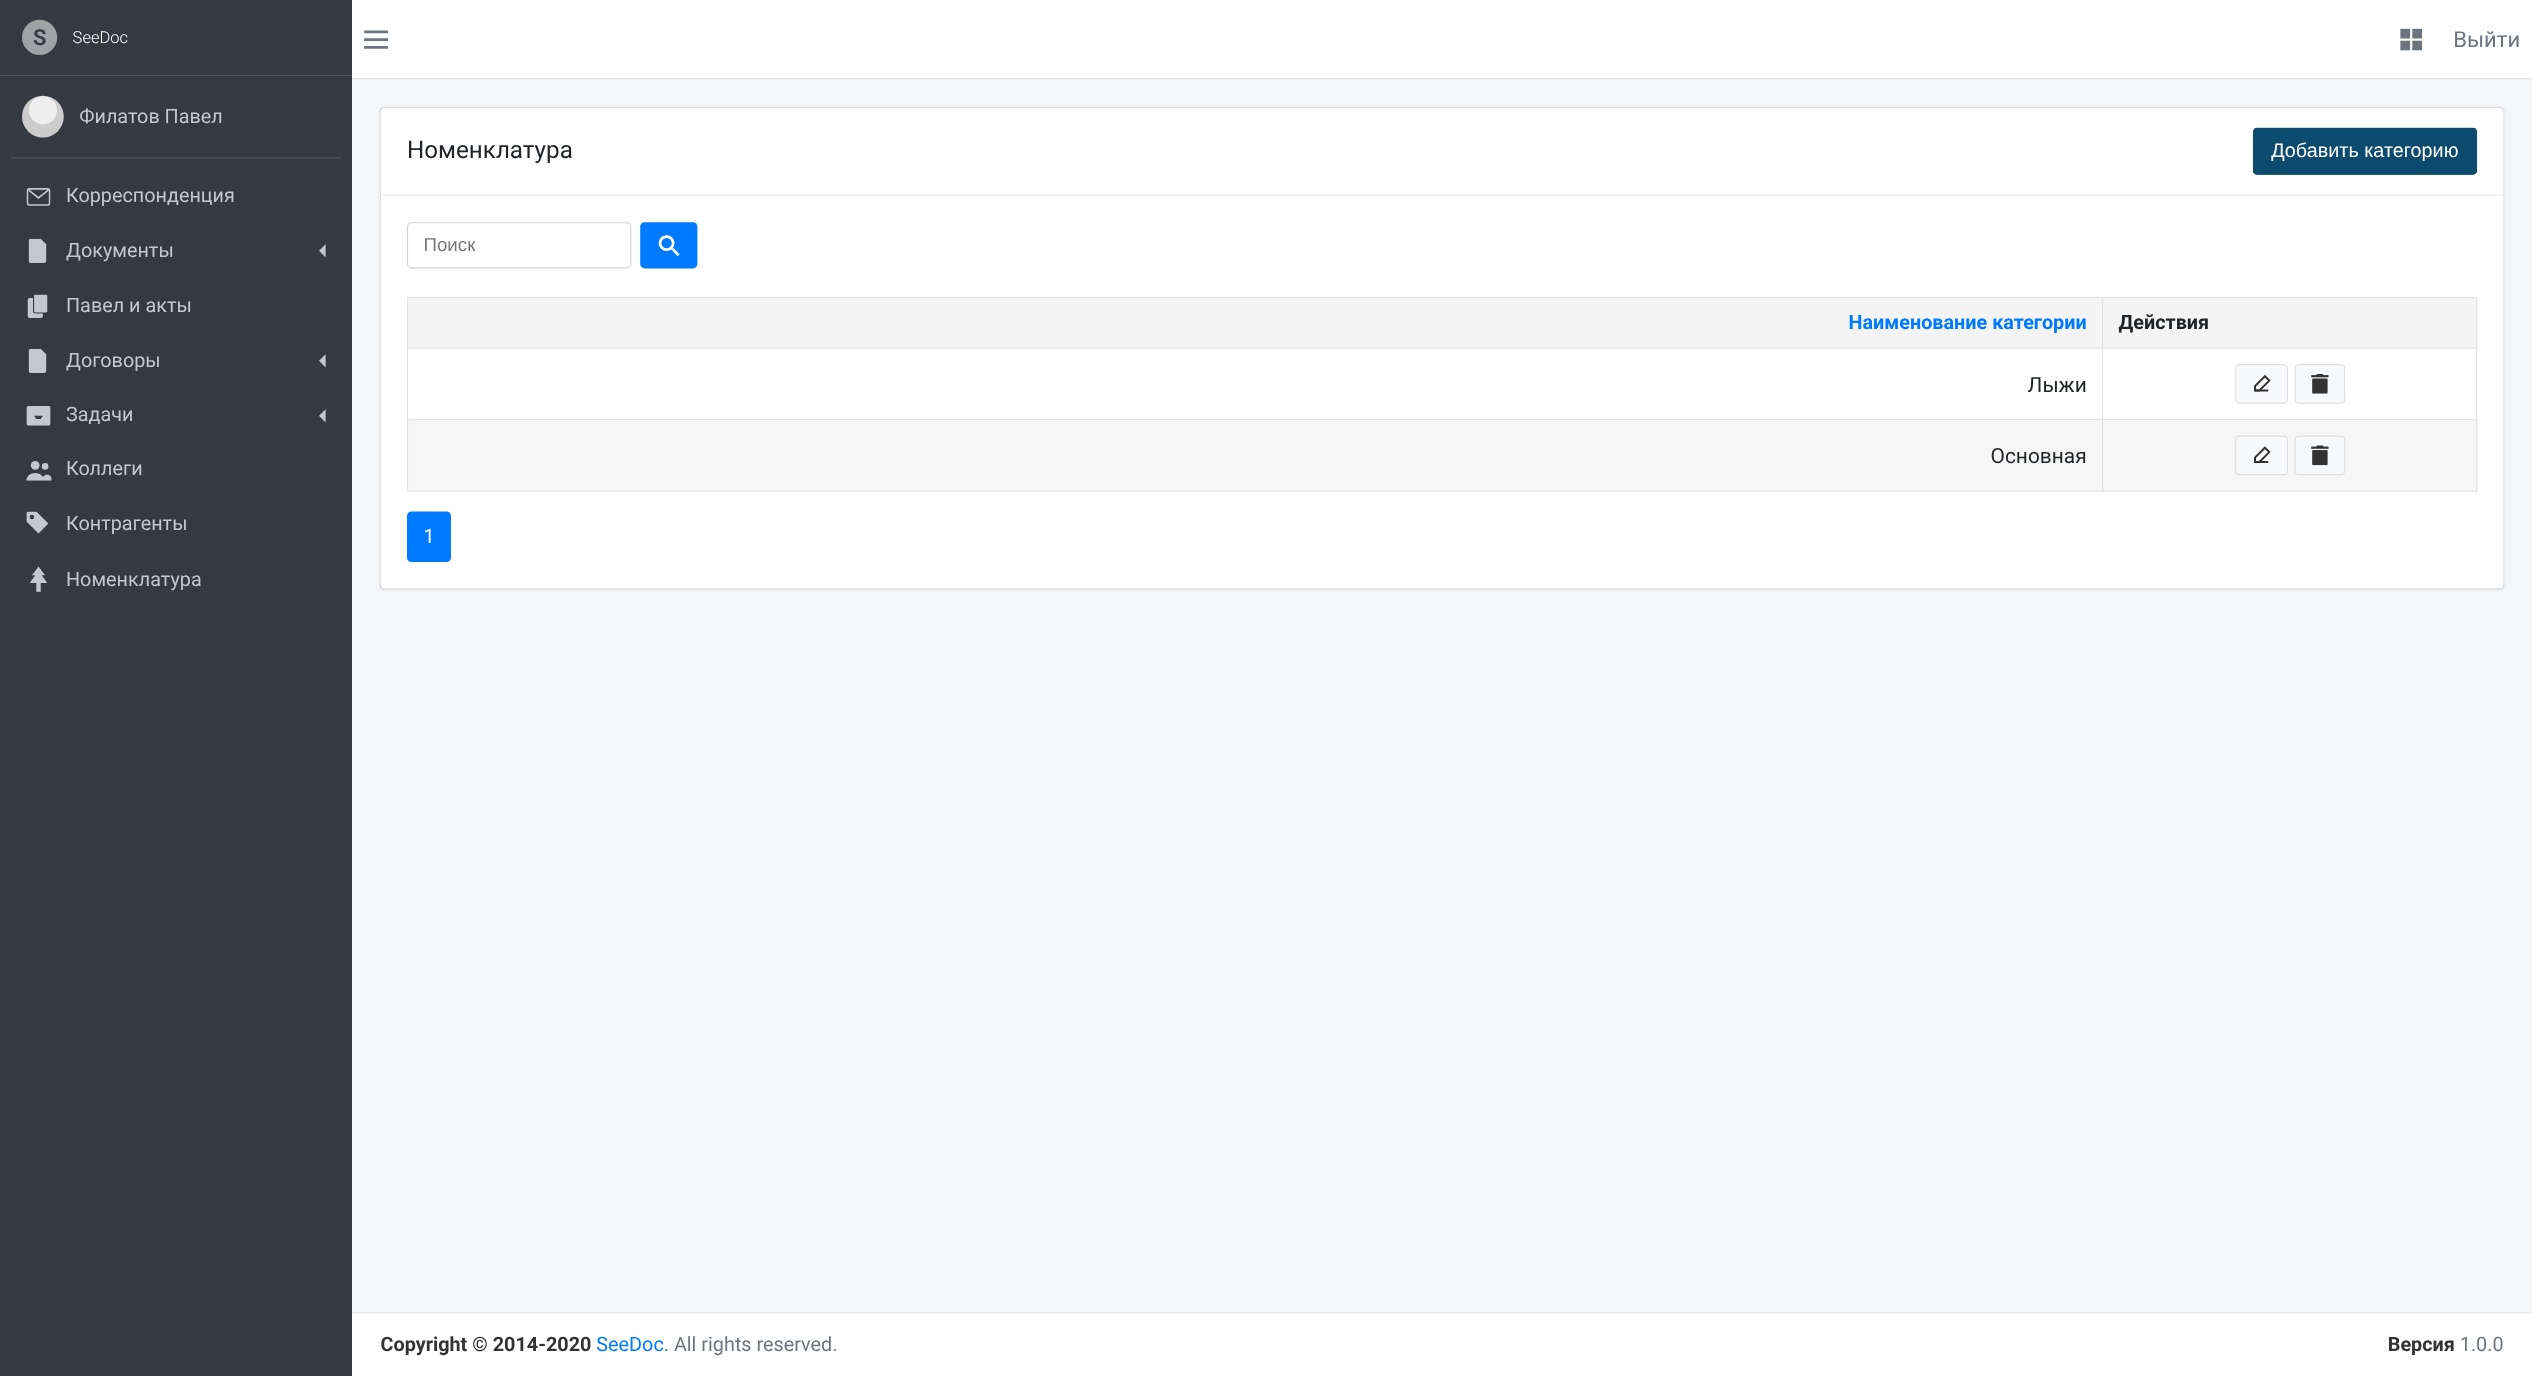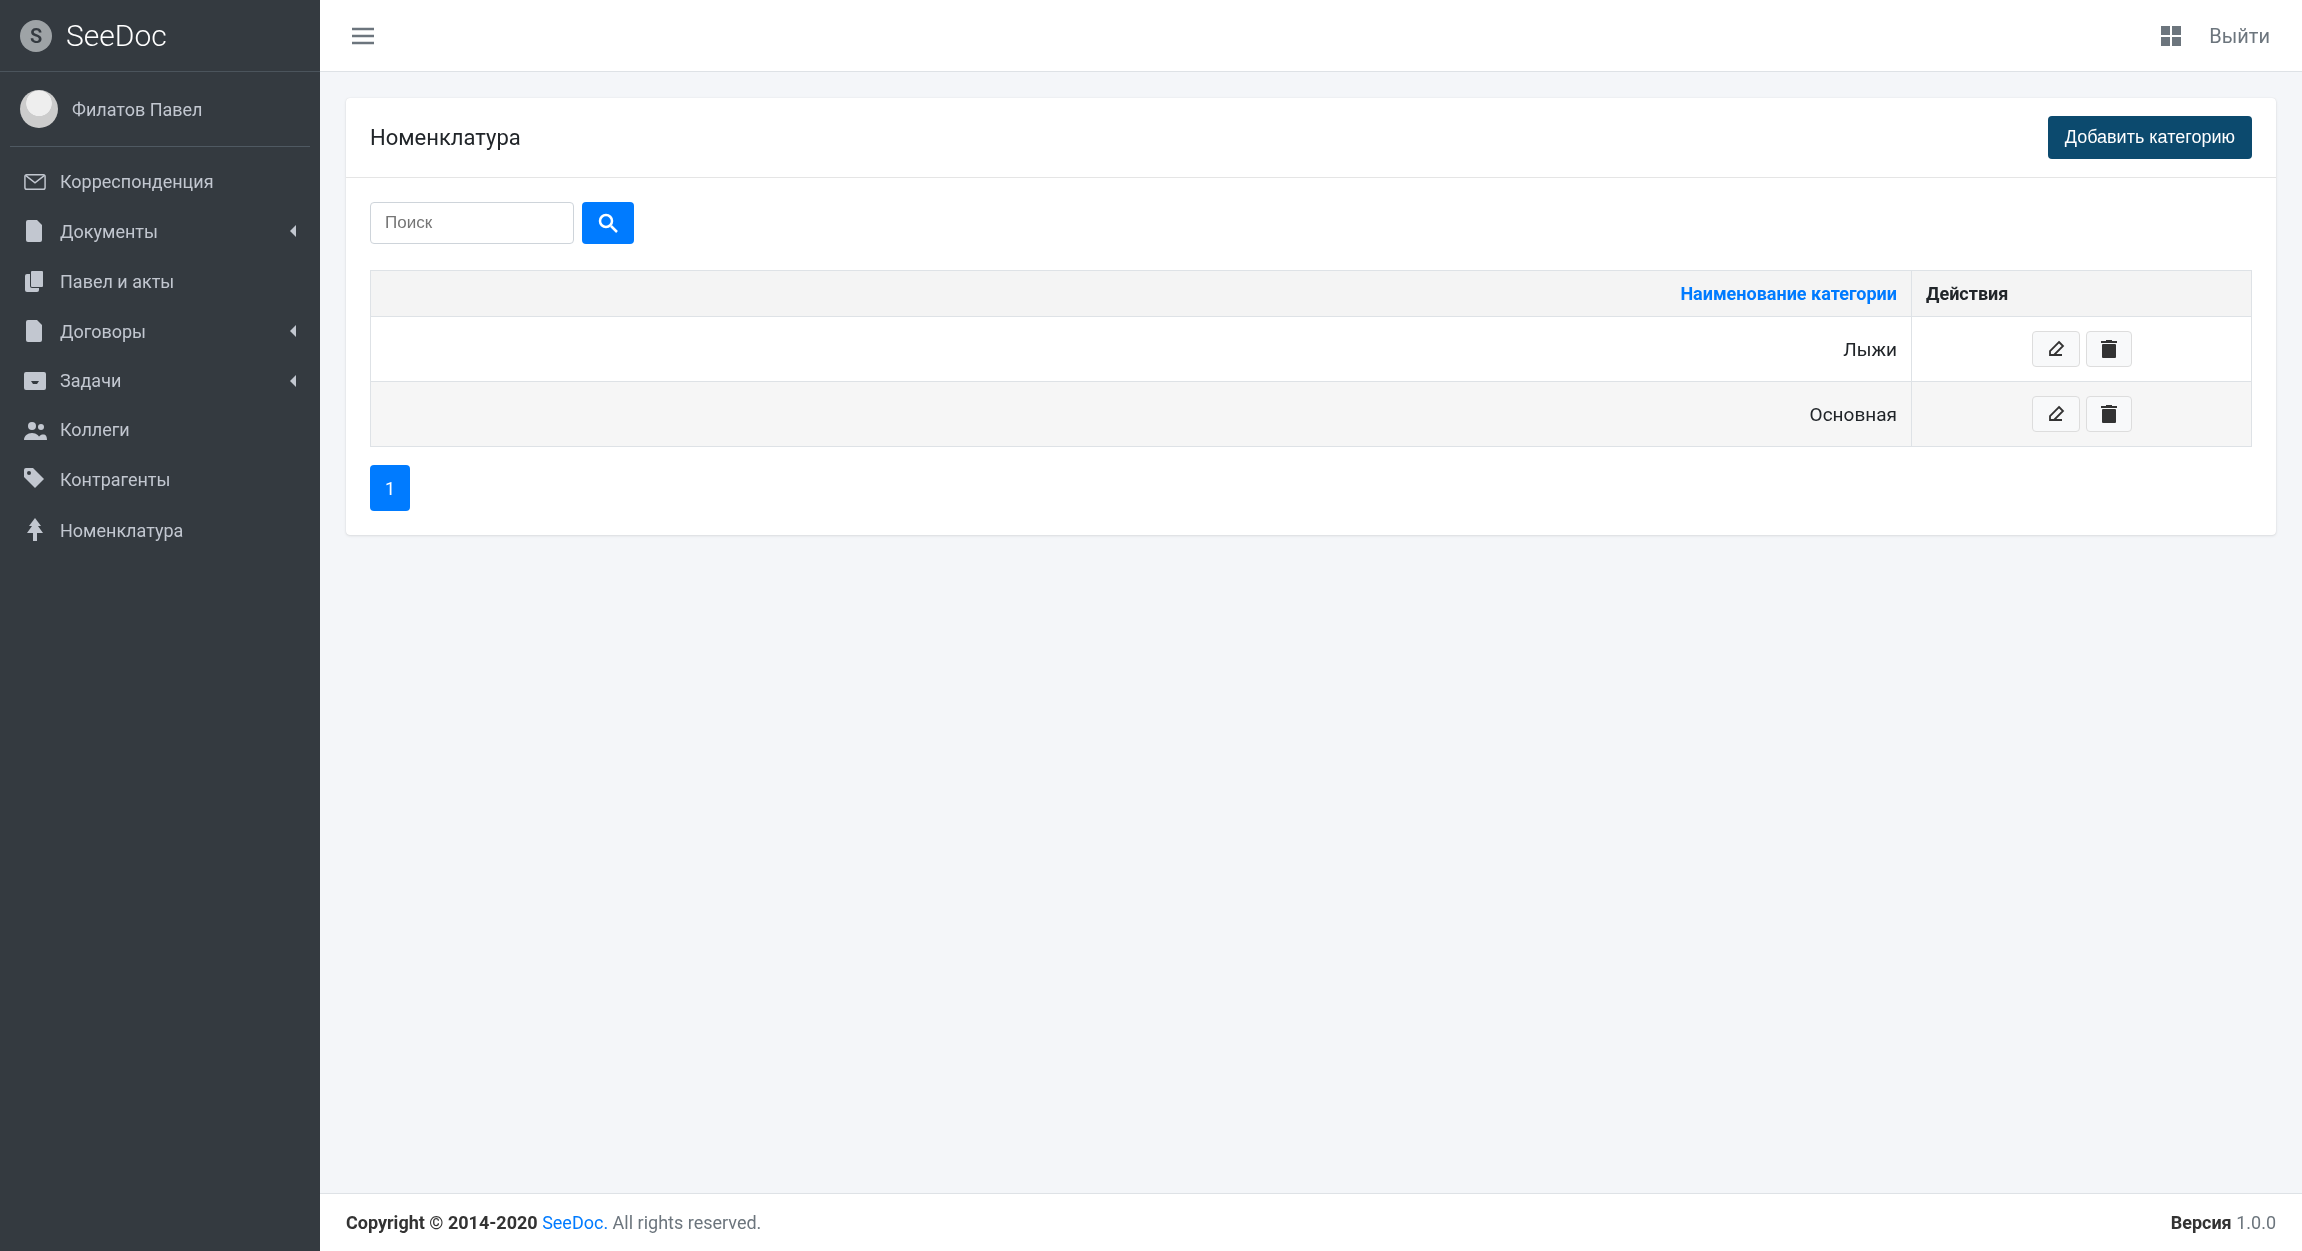--- a/index.html
+++ b/index.html
@@ -3,33 +3,33 @@
 <meta charset="utf-8">
 <style>
 * { box-sizing: border-box; margin: 0; padding: 0; }
 body { font-family: -apple-system, BlinkMacSystemFont, "Segoe UI", Roboto, "Helvetica Neue", Arial, sans-serif; background: #f4f6f9; color: #212529; overflow: hidden; }
 .wrapper { display: flex; height: 100vh; width: 100vw; }
 
 
 .sidebar { width: 320px; background: #343a40; color: #c2c7d0; display: flex; flex-direction: column; flex-shrink: 0; }
 .brand { display: flex; align-items: center; padding: 18px 20px; border-bottom: 1px solid #4b545c; }
 .brand-logo { width: 32px; height: 32px; border-radius: 50%; background: #9ea3a6; color: #343a40; display: flex; align-items: center; justify-content: center; font-weight: 600; font-size: 20px; margin-right: 14px; }
-.brand-text { font-size: 30px; color: #fff; font-weight: 300; }
+.brand-text { font-size: 15px; color: #fff; font-weight: 300; }
 .user-panel { display: flex; align-items: center; padding: 18px 10px; margin: 0 10px; border-bottom: 1px solid #4f5962; }
 .user-avatar { width: 38px; height: 38px; border-radius: 50%; background: radial-gradient(circle at 50% 35%, #eee 0 40%, #ccc 42% 100%); margin-right: 14px; }
 .user-name { font-size: 18px; color: #c2c7d0; }
 .nav { list-style: none; padding: 10px 8px; }
 .nav-item { display: flex; align-items: center; padding: 14px 14px; border-radius: 4px; cursor: pointer; color: #c2c7d0; font-size: 18px; }
 .nav-icon { width: 26px; margin-right: 12px; display: flex; justify-content: center; }
 .nav-label { flex: 1; }
 .nav-caret { font-size: 12px; }
 
 
 .content { flex: 1; display: flex; flex-direction: column; min-width: 0; }
-.navbar { height: 72px; background: #fff; border-bottom: 1px solid #dee2e6; display: flex; align-items: center; padding: 0 32px; justify-content: space-between; }
+.navbar { height: 72px; background: #fff; border-bottom: 1px solid #dee2e6; display: flex; align-items: center; padding: 0 11px; justify-content: space-between; }
 .navbar-left, .navbar-right { display: flex; align-items: center; gap: 28px; }
 .hamburger { cursor: pointer; color: #6c757d; }
 .navbar a { color: #6c757d; text-decoration: none; font-size: 20px; cursor: pointer; }
 .main { flex: 1; padding: 26px; overflow: auto; }
 .card { background: #fff; border-radius: 4px; box-shadow: 0 0 1px rgba(0,0,0,.125), 0 1px 3px rgba(0,0,0,.1); }
 .card-header { padding: 18px 24px; border-bottom: 1px solid rgba(0,0,0,.1); display: flex; justify-content: space-between; align-items: center; }
 .card-title { font-size: 22px; font-weight: 400; }
 .btn { display: inline-flex; align-items: center; justify-content: center; border: 1px solid transparent; border-radius: 4px; padding: 10px 16px; font-size: 18px; cursor: pointer; }
 .btn-primary { background: #0c4a6e; color: #fff; }
 .btn-default { background: #f8f9fa; border-color: #ddd; color: #444; padding: 8px 14px; }

